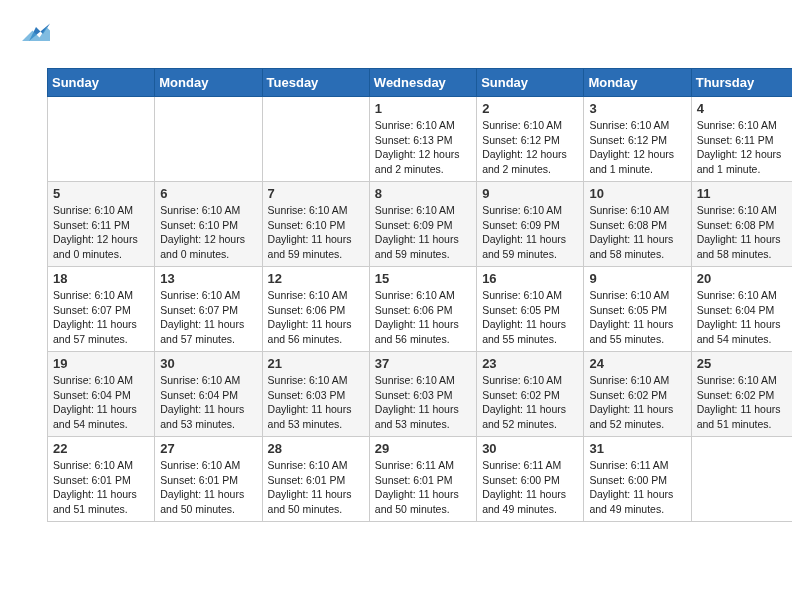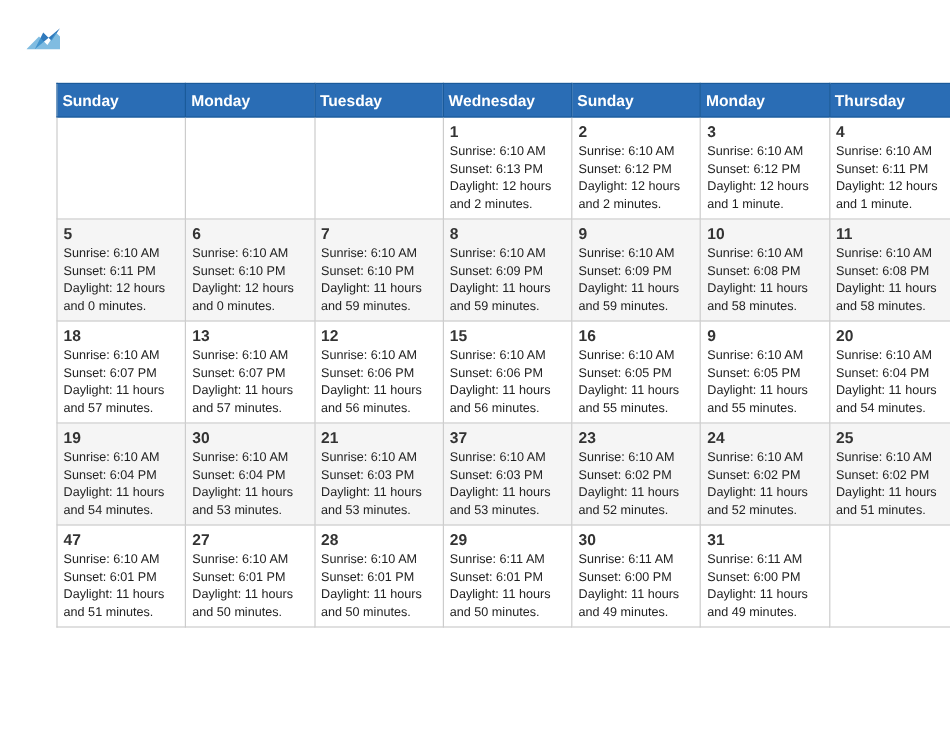--- a/index.html
+++ b/index.html
@@ -275,21 +275,21 @@
         </td>
         <td>
           <span class="day-number">25</span>
           <div class="day-info" style="white-space: pre-line;">Sunrise: 6:10 AM
 Sunset: 6:02 PM
 Daylight: 11 hours and 51 minutes.</div>
         </td>
       </tr>
       <tr>
         <td>
-          <span class="day-number">47</span>
+          <span class="day-number">22</span>
           <div class="day-info" style="white-space: pre-line;">Sunrise: 6:10 AM
 Sunset: 6:01 PM
 Daylight: 11 hours and 51 minutes.</div>
         </td>
         <td>
           <span class="day-number">27</span>
           <div class="day-info" style="white-space: pre-line;">Sunrise: 6:10 AM
 Sunset: 6:01 PM
 Daylight: 11 hours and 50 minutes.</div>
         </td>

